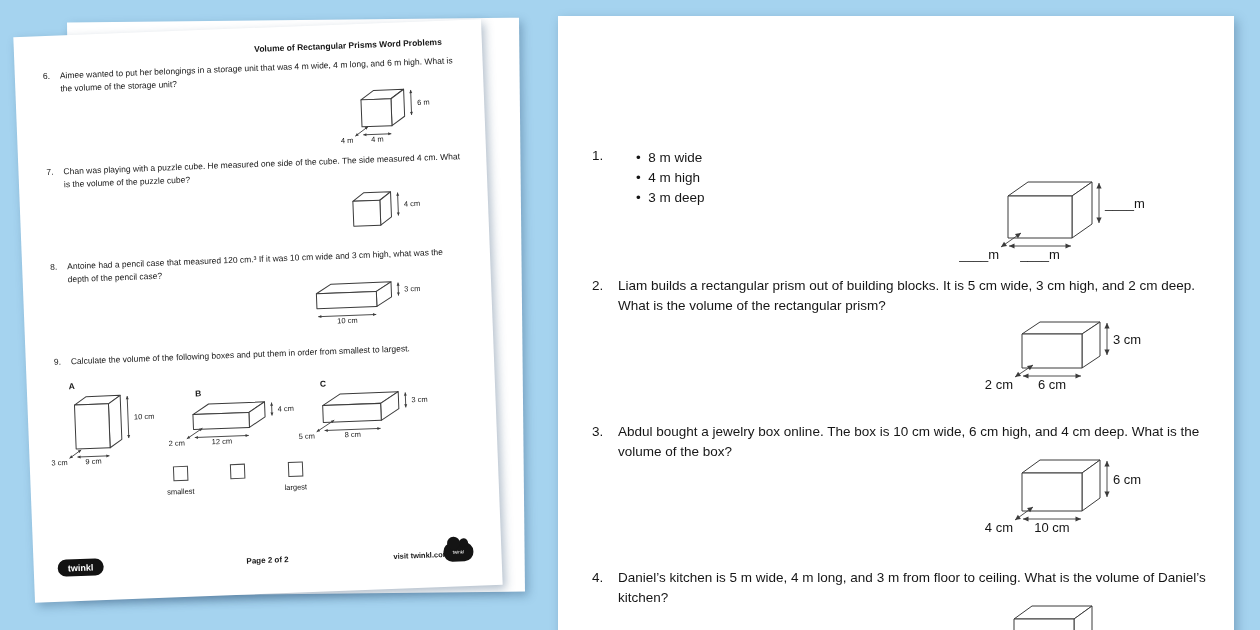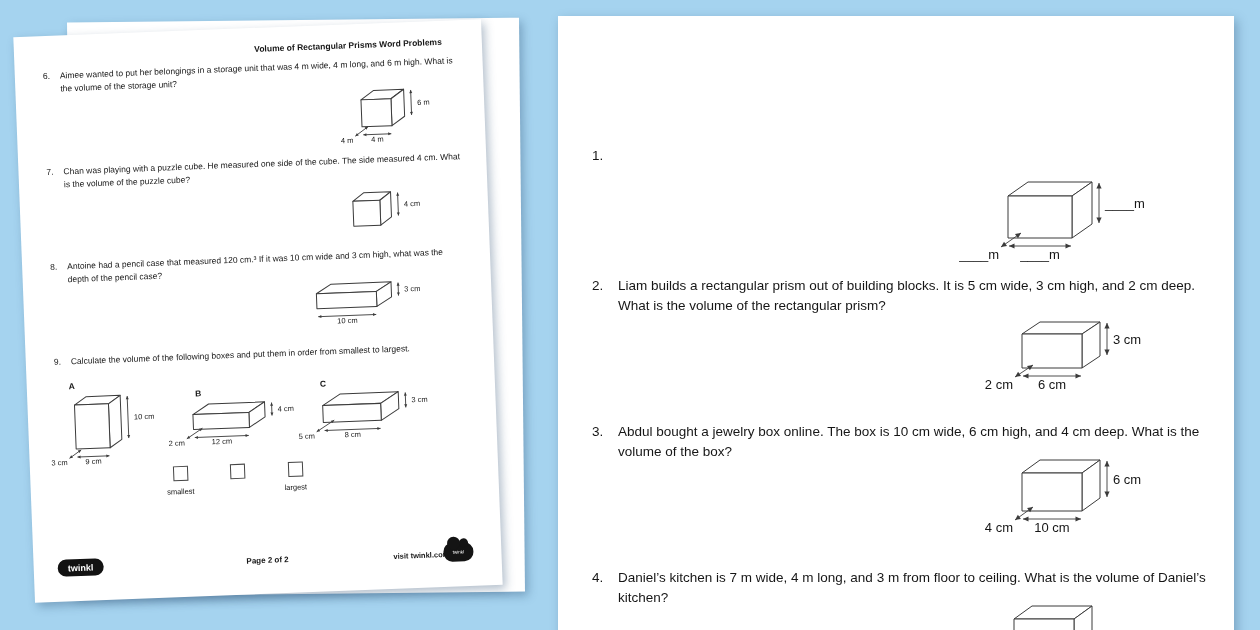--- a/index.html
+++ b/index.html
@@ -199,20 +199,25 @@
   <div class="cloud" style="left:410px;top:522px">
       <span>twinkl</span>
     </div>
 </div>
 
 <div class="page" id="page-right">
 
   <div class="rp-prob" style="top:130px">
     <span class="num">1.</span>
     <div class="ptext">
+      <div class="bullets">
+        <div class="bullet">8 m wide</div>
+        <div class="bullet">4 m high</div>
+        <div class="bullet">3 m deep</div>
+      </div>
     </div>
   </div>
   <div class="prism" style="left:406px;top:160px">
       <svg width="178" height="88" viewBox="0 0 178 88">
         <polygon points="44,20 64,6 128,6 108,20" fill="#fff" stroke="#3b3b3b" stroke-width="1" stroke-linejoin="round"></polygon>
         <polygon points="108,20 128,6 128,48 108,62" fill="#fff" stroke="#3b3b3b" stroke-width="1" stroke-linejoin="round"></polygon>
         <rect x="44" y="20" width="64" height="42" fill="#fff" stroke="#3b3b3b" stroke-width="1" stroke-linejoin="round"></rect>
         <line x1="135" y1="7" x2="135" y2="47" stroke="#3b3b3b" stroke-width="0.9"></line>
         <polygon points="135,7 137.6,12.5 132.4,12.5" fill="#3b3b3b"></polygon>
         <polygon points="135,47 132.4,41.5 137.6,41.5" fill="#3b3b3b"></polygon>
@@ -271,21 +276,21 @@
         <polygon points="37,66 39.9,60.7 42.9,64.9" fill="#3b3b3b"></polygon>
         <polygon points="55,53 52.1,58.3 49.1,54.1" fill="#3b3b3b"></polygon>
         <text x="135" y="29.7" font-size="13">6 cm</text>
         <text x="74" y="78" font-size="13" text-anchor="middle">10 cm</text>
         <text x="35" y="78" font-size="13" text-anchor="end">4 cm</text>
       </svg>
     </div>
 
   <div class="rp-prob" style="top:552px">
     <span class="num">4.</span>
-    <div class="ptext">Daniel’s kitchen is 7 m wide, 4 m long, and 3 m from floor to ceiling. What is the volume of Daniel’s kitchen?</div>
+    <div class="ptext">Daniel’s kitchen is 5 m wide, 4 m long, and 3 m from floor to ceiling. What is the volume of Daniel’s kitchen?</div>
   </div>
   <div class="prism" style="left:412px;top:584px">
       <svg width="172" height="85" viewBox="0 0 172 85">
         <polygon points="44,19 62,6 122,6 104,19" fill="#fff" stroke="#3b3b3b" stroke-width="1" stroke-linejoin="round"></polygon>
         <polygon points="104,19 122,6 122,46 104,59" fill="#fff" stroke="#3b3b3b" stroke-width="1" stroke-linejoin="round"></polygon>
         <rect x="44" y="19" width="60" height="40" fill="#fff" stroke="#3b3b3b" stroke-width="1" stroke-linejoin="round"></rect>
       </svg>
     </div>
 </div>
 

